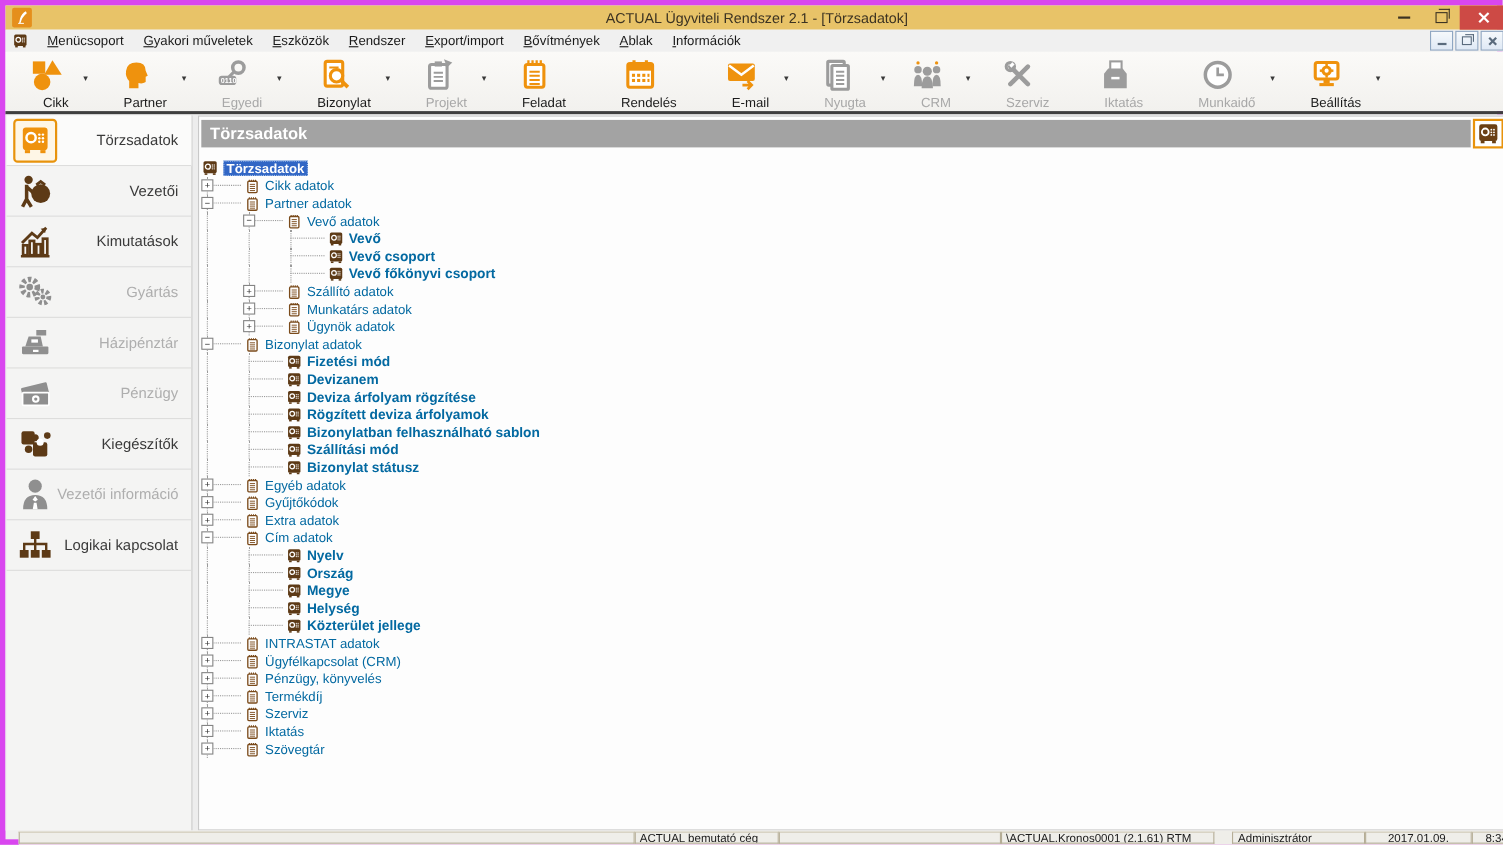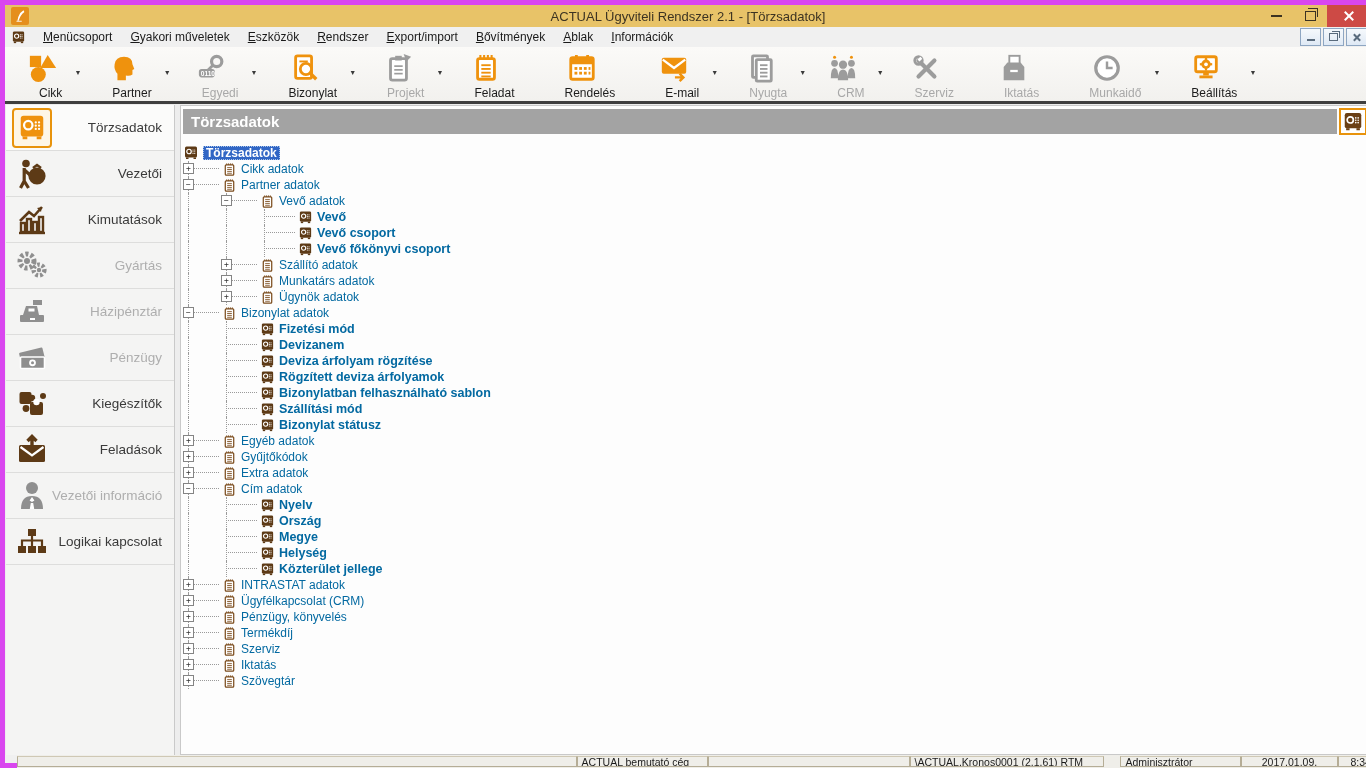--- a/index.html
+++ b/index.html
@@ -427,30 +427,20 @@
               <rect x="3.5" y="4" width="12" height="12" rx="2" fill="#5d3a16"></rect>
               <circle cx="16" cy="10" r="3.2" fill="#5d3a16"></circle>
               <rect x="14" y="14" width="13" height="13" rx="2" fill="#5d3a16"></rect>
               <circle cx="20.5" cy="14" r="3.2" fill="#fff"></circle>
               <circle cx="10" cy="20.5" r="3.4" fill="#5d3a16"></circle>
               <circle cx="27" cy="8" r="3" fill="#5d3a16"></circle>
             </svg>
           </span>
           <span class="slbl">Kiegészítők</span>
         </div>
-        <div class="sitem">
-          <span class="sico">
-            <svg width="32" height="32" viewBox="0 0 32 32">
-              <path d="M16 12 V2.5 M11.5 7 L16 2.5 L20.5 7" stroke="#5d3a16" stroke-width="3.4" fill="none"></path>
-              <rect x="3" y="11" width="26" height="17" rx="1.5" fill="#5d3a16"></rect>
-              <path d="M4.5 13 L16 21.5 L27.5 13" stroke="#fff" stroke-width="2.2" fill="none"></path>
-            </svg>
-          </span>
-          <span class="slbl">Feladások</span>
-        </div>
         <div class="sitem dis">
           <span class="sico">
             <svg width="32" height="32" viewBox="0 0 32 32">
               <circle cx="16" cy="8" r="6" fill="#8f8f8f"></circle>
               <path d="M5 29 Q5 16 16 16 Q27 16 27 29 Z" fill="#8f8f8f"></path>
               <path d="M16 17 l-2.4 3.4 2.4 1.6 2.4 -1.6 Z M14.8 23 h2.4 l1 6 h-4.4 Z" fill="#fff"></path>
             </svg>
           </span>
           <span class="slbl">Vezetői információ</span>
         </div>

